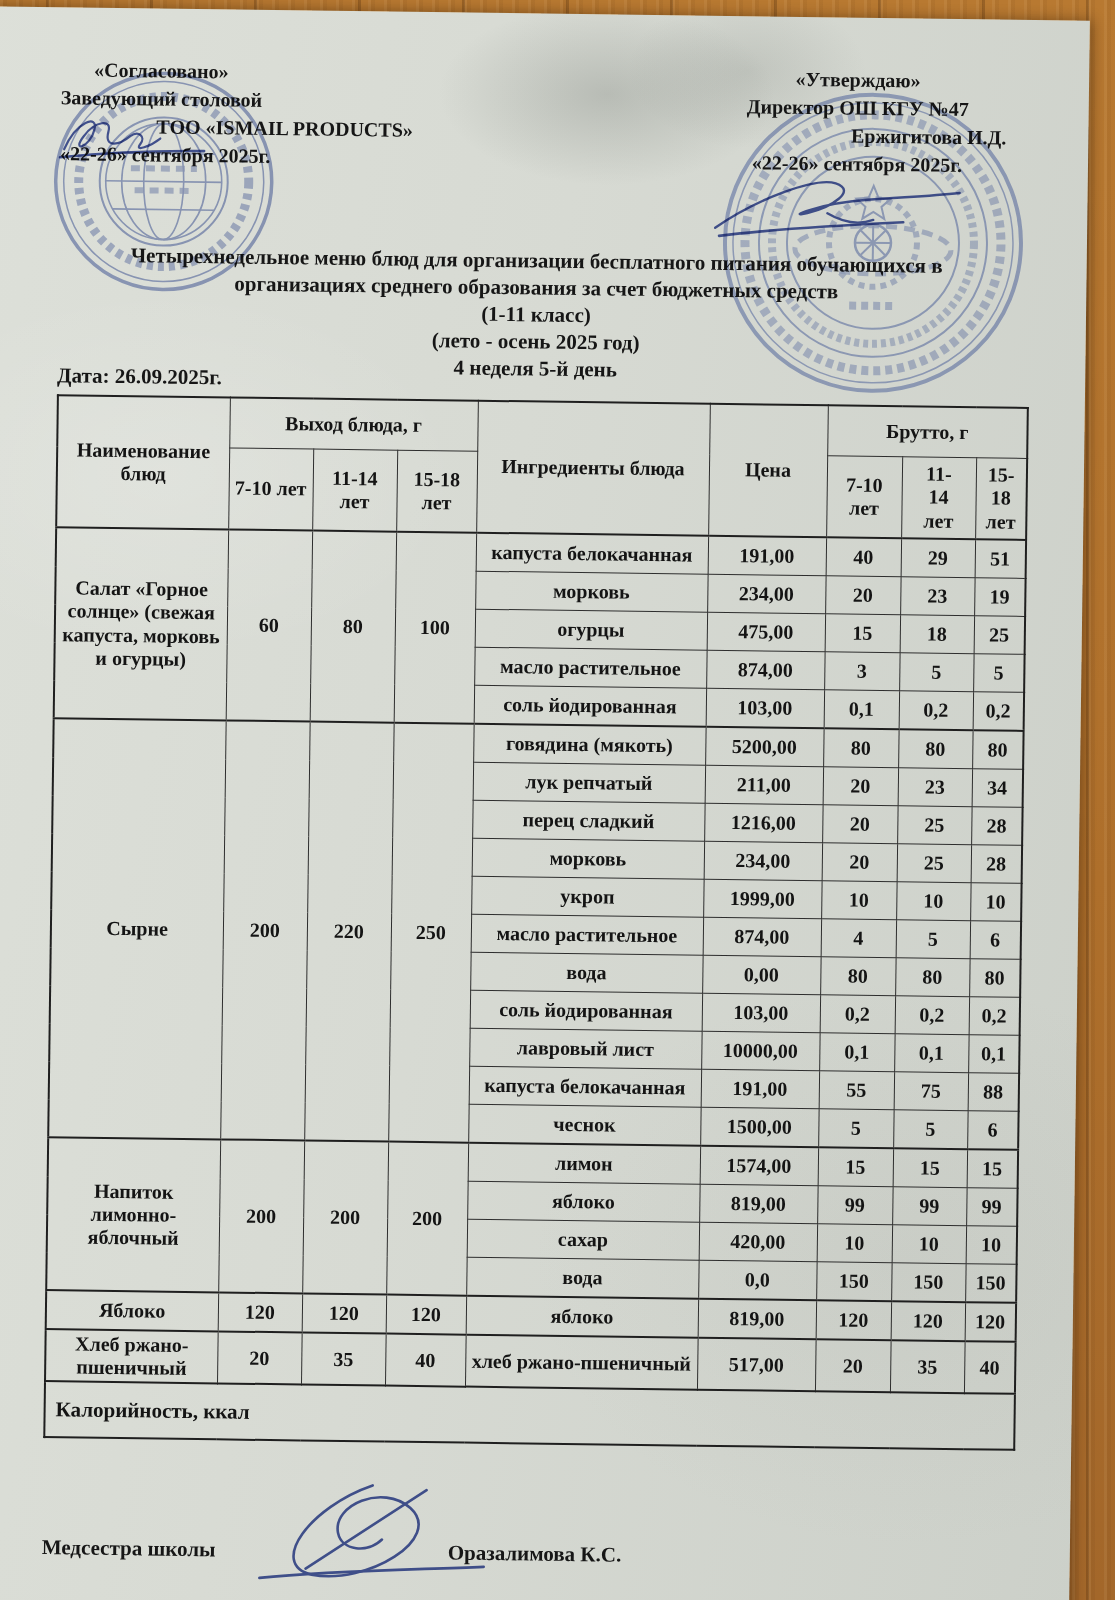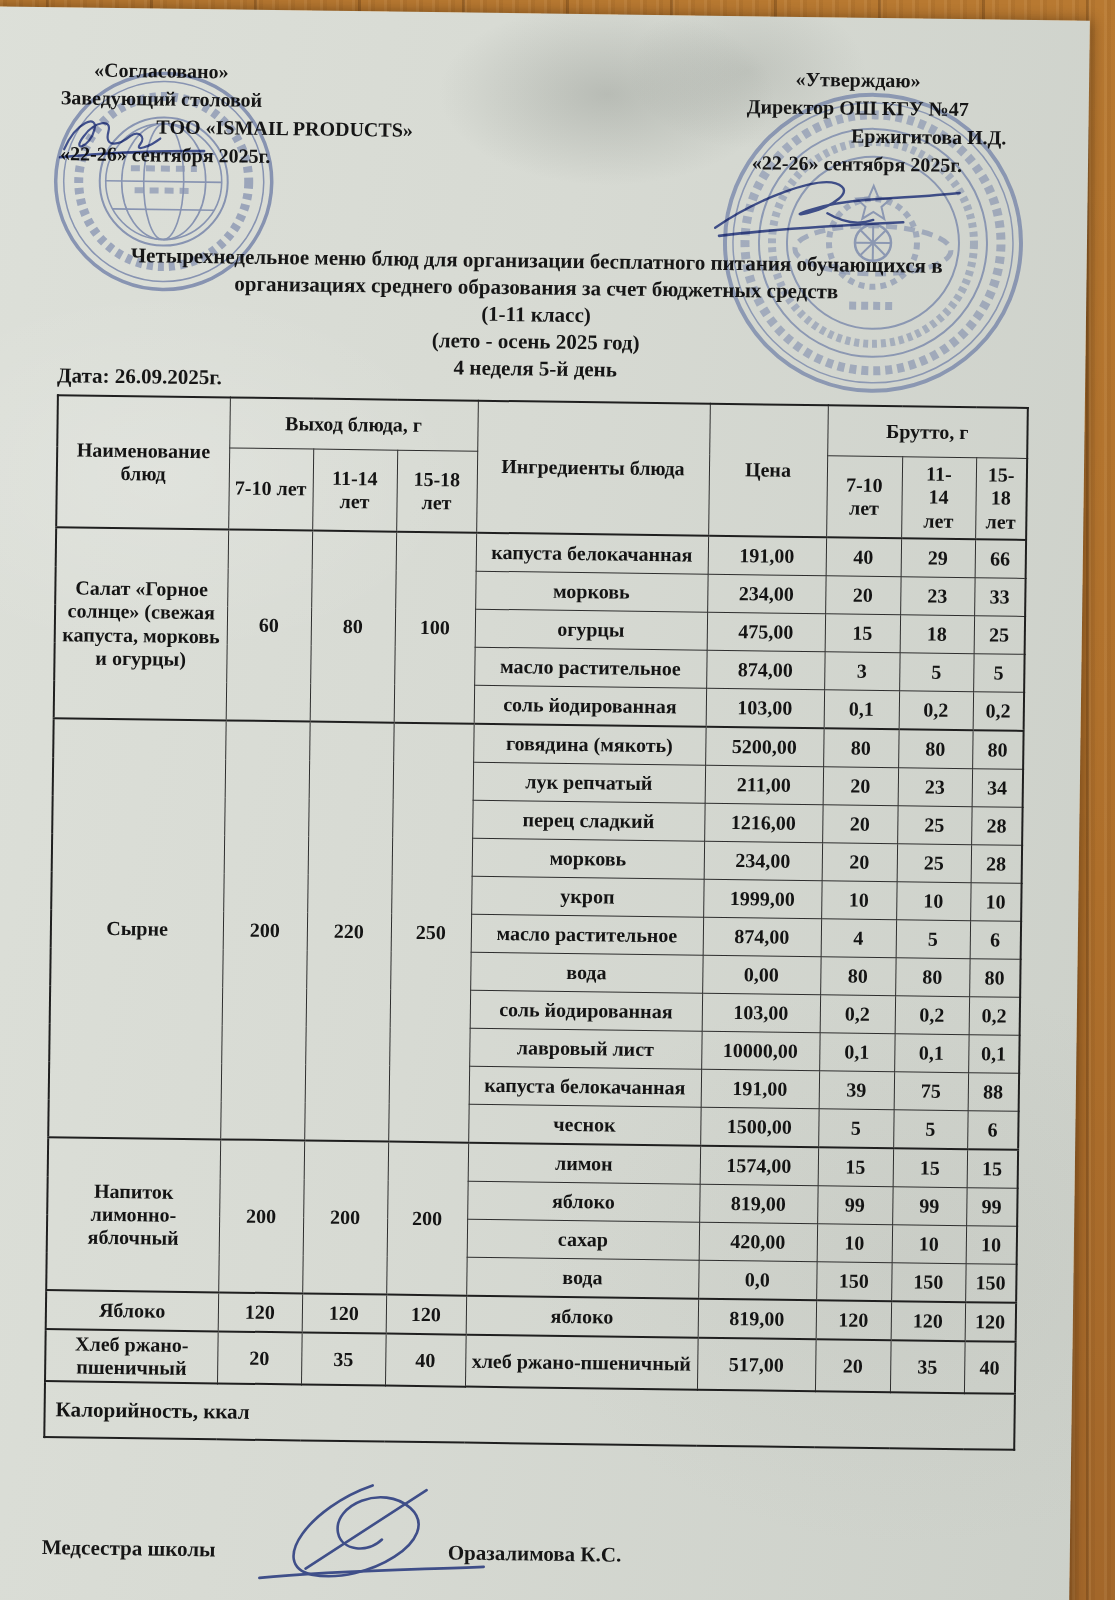--- a/index.html
+++ b/index.html
@@ -140,28 +140,28 @@
       <tbody>
           <tr class="dish-start">
             <td class="c-name" rowspan="5">Салат «Горное солнце» (свежая капуста, морковь и огурцы)</td>
             <td class="c-out" rowspan="5">60</td>
             <td class="c-out" rowspan="5">80</td>
             <td class="c-out" rowspan="5">100</td>
             <td class="c-ing">капуста белокачанная</td>
             <td class="c-price">191,00</td>
             <td class="c-brutto">40</td>
             <td class="c-brutto">29</td>
-            <td class="c-brutto">66</td>
+            <td class="c-brutto">51</td>
           </tr>
           <tr>
             <td class="c-ing">морковь</td>
             <td class="c-price">234,00</td>
             <td class="c-brutto">20</td>
             <td class="c-brutto">23</td>
-            <td class="c-brutto">33</td>
+            <td class="c-brutto">19</td>
           </tr>
           <tr>
             <td class="c-ing">огурцы</td>
             <td class="c-price">475,00</td>
             <td class="c-brutto">15</td>
             <td class="c-brutto">18</td>
             <td class="c-brutto">25</td>
           </tr>
           <tr>
             <td class="c-ing">масло растительное</td>
@@ -240,21 +240,21 @@
           <tr>
             <td class="c-ing">лавровый лист</td>
             <td class="c-price">10000,00</td>
             <td class="c-brutto">0,1</td>
             <td class="c-brutto">0,1</td>
             <td class="c-brutto">0,1</td>
           </tr>
           <tr>
             <td class="c-ing">капуста белокачанная</td>
             <td class="c-price">191,00</td>
-            <td class="c-brutto">39</td>
+            <td class="c-brutto">55</td>
             <td class="c-brutto">75</td>
             <td class="c-brutto">88</td>
           </tr>
           <tr>
             <td class="c-ing">чеснок</td>
             <td class="c-price">1500,00</td>
             <td class="c-brutto">5</td>
             <td class="c-brutto">5</td>
             <td class="c-brutto">6</td>
           </tr>

